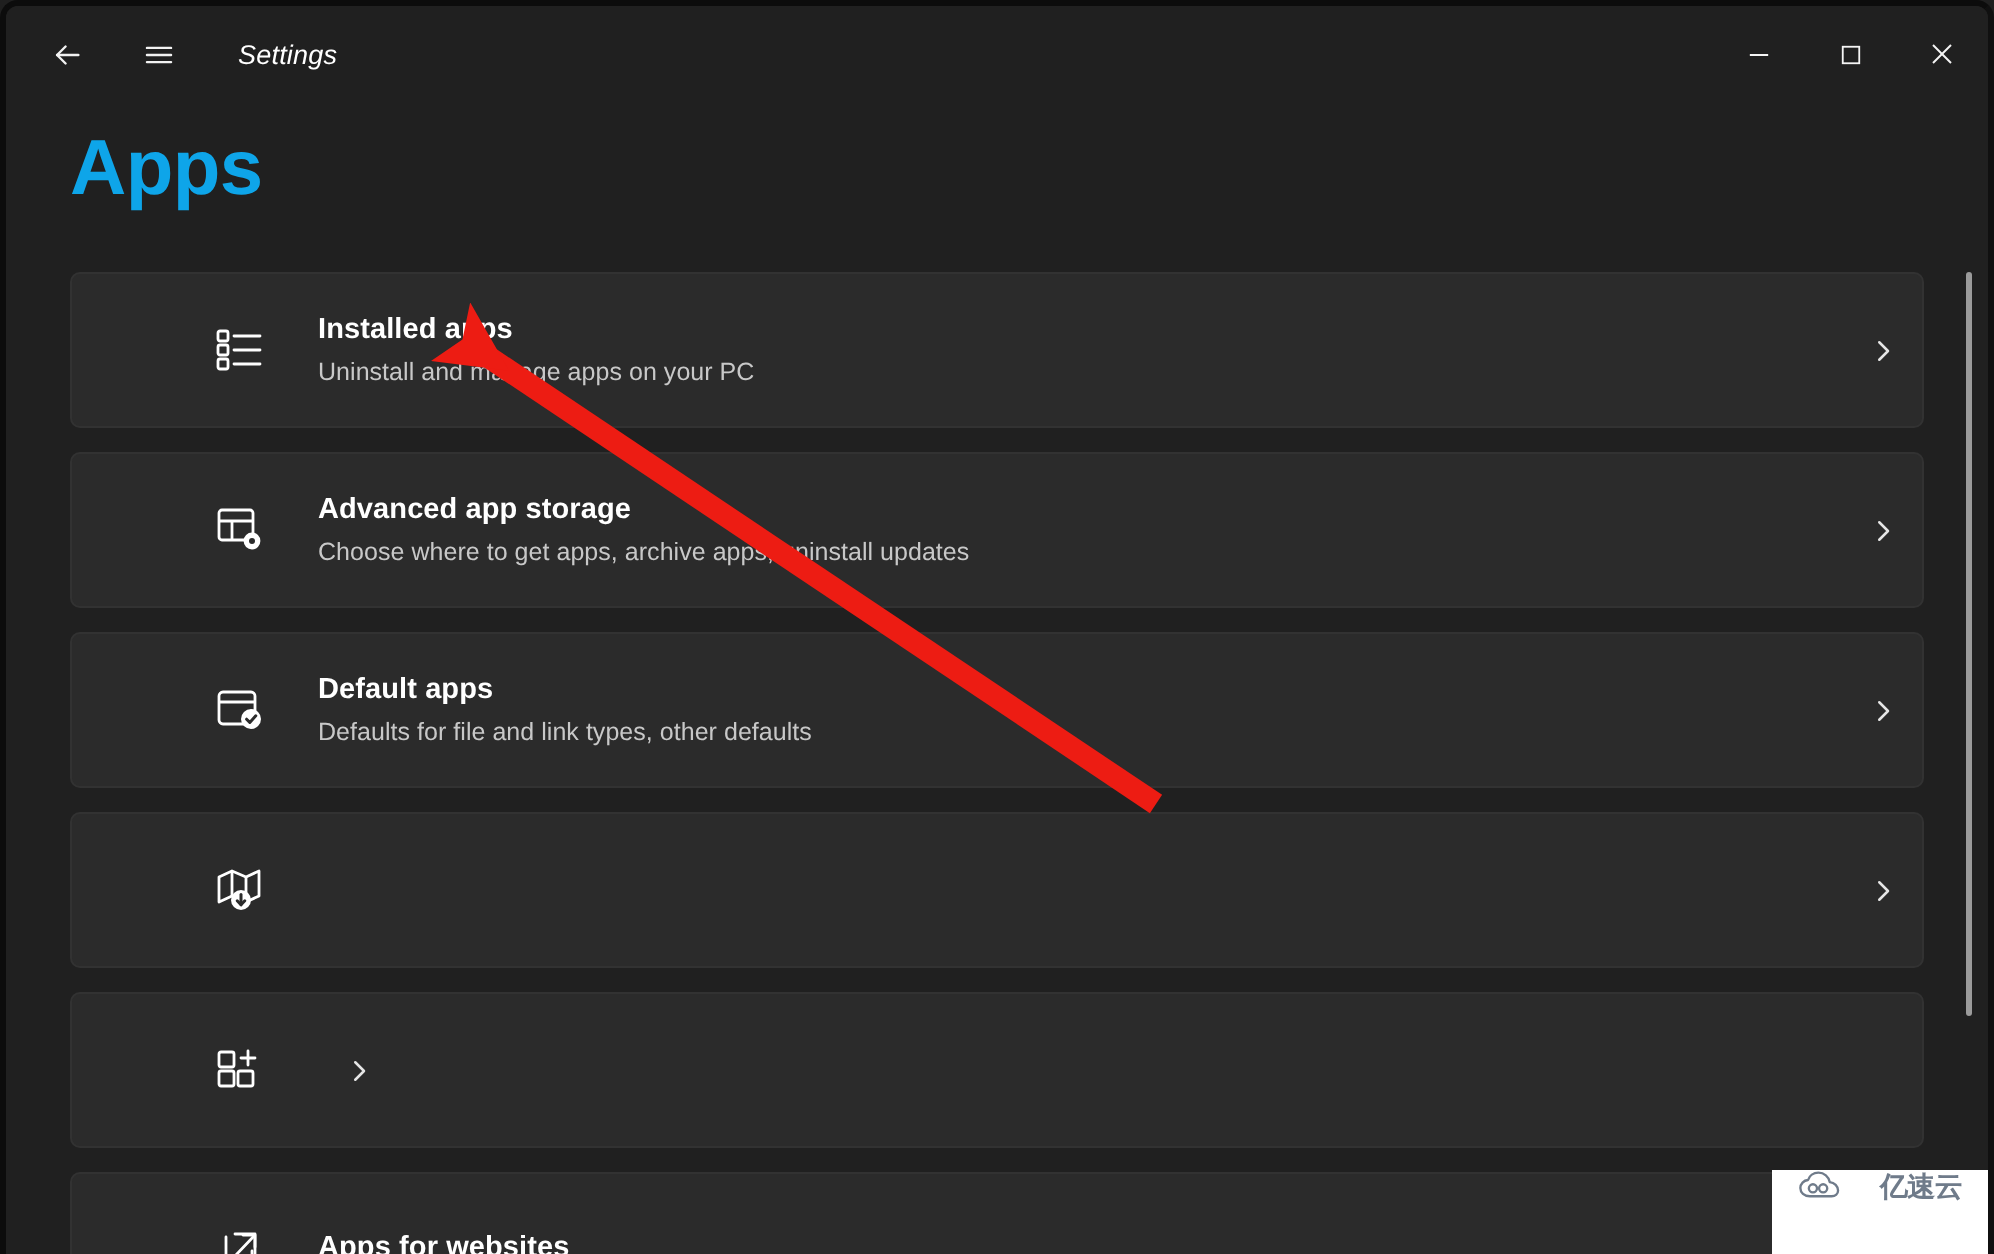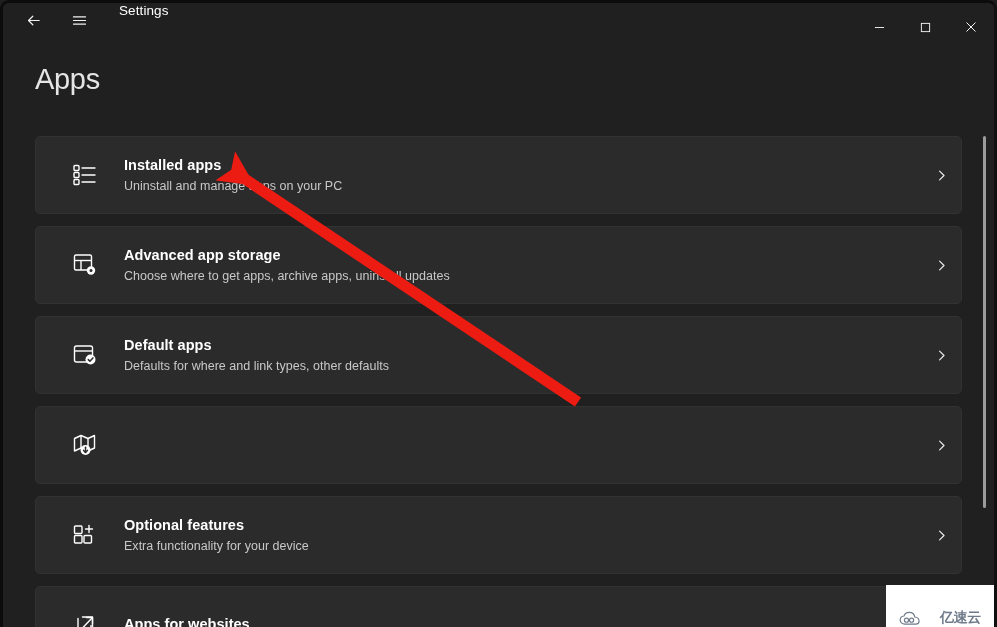--- a/index.html
+++ b/index.html
@@ -16,22 +16,23 @@
     border-left:3px solid #0c0c0c;
     border-top:3px solid #0c0c0c;
     border-right:3px solid #101010;
     border-radius:9px 9px 0 0;
     overflow:hidden;
   }
 
   
   .titlebar {
     position:absolute; top:0; left:0; right:0; height:48px;
-    display:flex; 
+    display:flex; align-items:center;
     background:#202020;
+    font-style:italic;
   }
   .tb-btn {
     width:34px; height:34px;
     display:flex; align-items:center; justify-content:center;
     border-radius:4px; cursor:pointer;
     color:#f2f2f2;
   }
   .back-btn { margin-left:13px; }
   .ham-btn { margin-left:12px; }
   .tb-title {
@@ -42,38 +43,39 @@
   .wincontrols { display:flex; align-items:stretch; height:48px; }
   .wc {
     width:46px; height:48px;
     display:flex; align-items:center; justify-content:center;
     color:#f5f5f5; cursor:pointer;
   }
 
   
   .page-title {
     position:absolute; top:60px; left:32px;
-    font-size:29px; font-weight:400; color:#e5e5e5;
+    font-size:39px; font-weight:700; color:#0ea5e9;
     letter-spacing:-.3px;
   }
 
   .content {
     position:absolute; top:133px; left:0; right:0; bottom:0;
     padding:0 32px 0 32px;
   }
 
   .card {
     position:relative;
     height:78px;
     background:#2b2b2b;
     border:1px solid #323232;
     border-radius:5px;
     margin-bottom:12px;
     display:flex; align-items:center;
     cursor:pointer;
+    padding-left:35px;
   }
   .card-icon {
     width:34px; height:34px;
     margin-left:32px; margin-right:22px;
     flex:0 0 auto;
     display:flex; align-items:center; justify-content:center;
     color:#ffffff;
   }
   .card-text { flex:1; min-width:0; }
   .card-title {
@@ -106,21 +108,21 @@
     position:absolute; left:0; top:0;
     width:997px; height:627px;
     pointer-events:none;
   }
 
   
   .watermark {
     position:absolute; right:0; bottom:0;
     width:108px; height:42px;
     background:#ffffff;
-    display:flex; align-items:flex-end; justify-content:center;
+    display:flex; align-items:flex-start; justify-content:center;
     gap:19px;
   }
   .wm-text {
     font-size:14px; color:#6f7b8a; font-weight:600;
     letter-spacing:-.3px;
   }
 </style>
 </head>
 <body>
 
@@ -218,21 +220,21 @@
       <div class="card-icon">
         <svg width="26" height="26" viewBox="0 0 26 26" fill="none" stroke="currentColor" stroke-width="1.4">
           <rect x="2.5" y="4" width="18" height="16" rx="2"></rect>
           <line x1="2.5" y1="9" x2="20.5" y2="9"></line>
           <circle cx="18.5" cy="17.5" r="5" fill="currentColor" stroke="none"></circle>
           <polyline points="16.3,17.6 17.9,19.2 20.9,15.9" fill="none" stroke="#2b2b2b" stroke-width="1.5" stroke-linecap="round" stroke-linejoin="round"></polyline>
         </svg>
       </div>
       <div class="card-text">
         <div class="card-title">Default apps</div>
-        <div class="card-sub">Defaults for where and link types, other defaults</div>
+        <div class="card-sub">Defaults for file and link types, other defaults</div>
       </div>
       <div class="chevron">
         <svg width="15" height="15" viewBox="0 0 24 24" fill="none" stroke="currentColor" stroke-width="2" stroke-linecap="round" stroke-linejoin="round">
           <polyline points="9,5 16,12 9,19"></polyline>
         </svg>
       </div>
     </div>
 
     <div class="card">
       <div class="card-icon">
@@ -256,24 +258,20 @@
 
     <div class="card">
       <div class="card-icon">
         <svg width="26" height="26" viewBox="0 0 26 26" fill="none" stroke="currentColor" stroke-width="1.4">
           <rect x="2.5" y="4" width="7.5" height="7.5" rx="1"></rect>
           <rect x="2.5" y="13.5" width="7.5" height="7.5" rx="1"></rect>
           <rect x="12" y="13.5" width="7.5" height="7.5" rx="1"></rect>
           <line x1="17" y1="3.5" x2="17" y2="10.5" stroke-linecap="round"></line>
           <line x1="13.5" y1="7" x2="20.5" y2="7" stroke-linecap="round"></line>
         </svg>
-      </div>
-      <div class="card-text">
-        <div class="card-title">Optional features</div>
-        <div class="card-sub">Extra functionality for your device</div>
       </div>
       <div class="chevron">
         <svg width="15" height="15" viewBox="0 0 24 24" fill="none" stroke="currentColor" stroke-width="2" stroke-linecap="round" stroke-linejoin="round">
           <polyline points="9,5 16,12 9,19"></polyline>
         </svg>
       </div>
     </div>
 
     <div class="card">
       <div class="card-icon">

